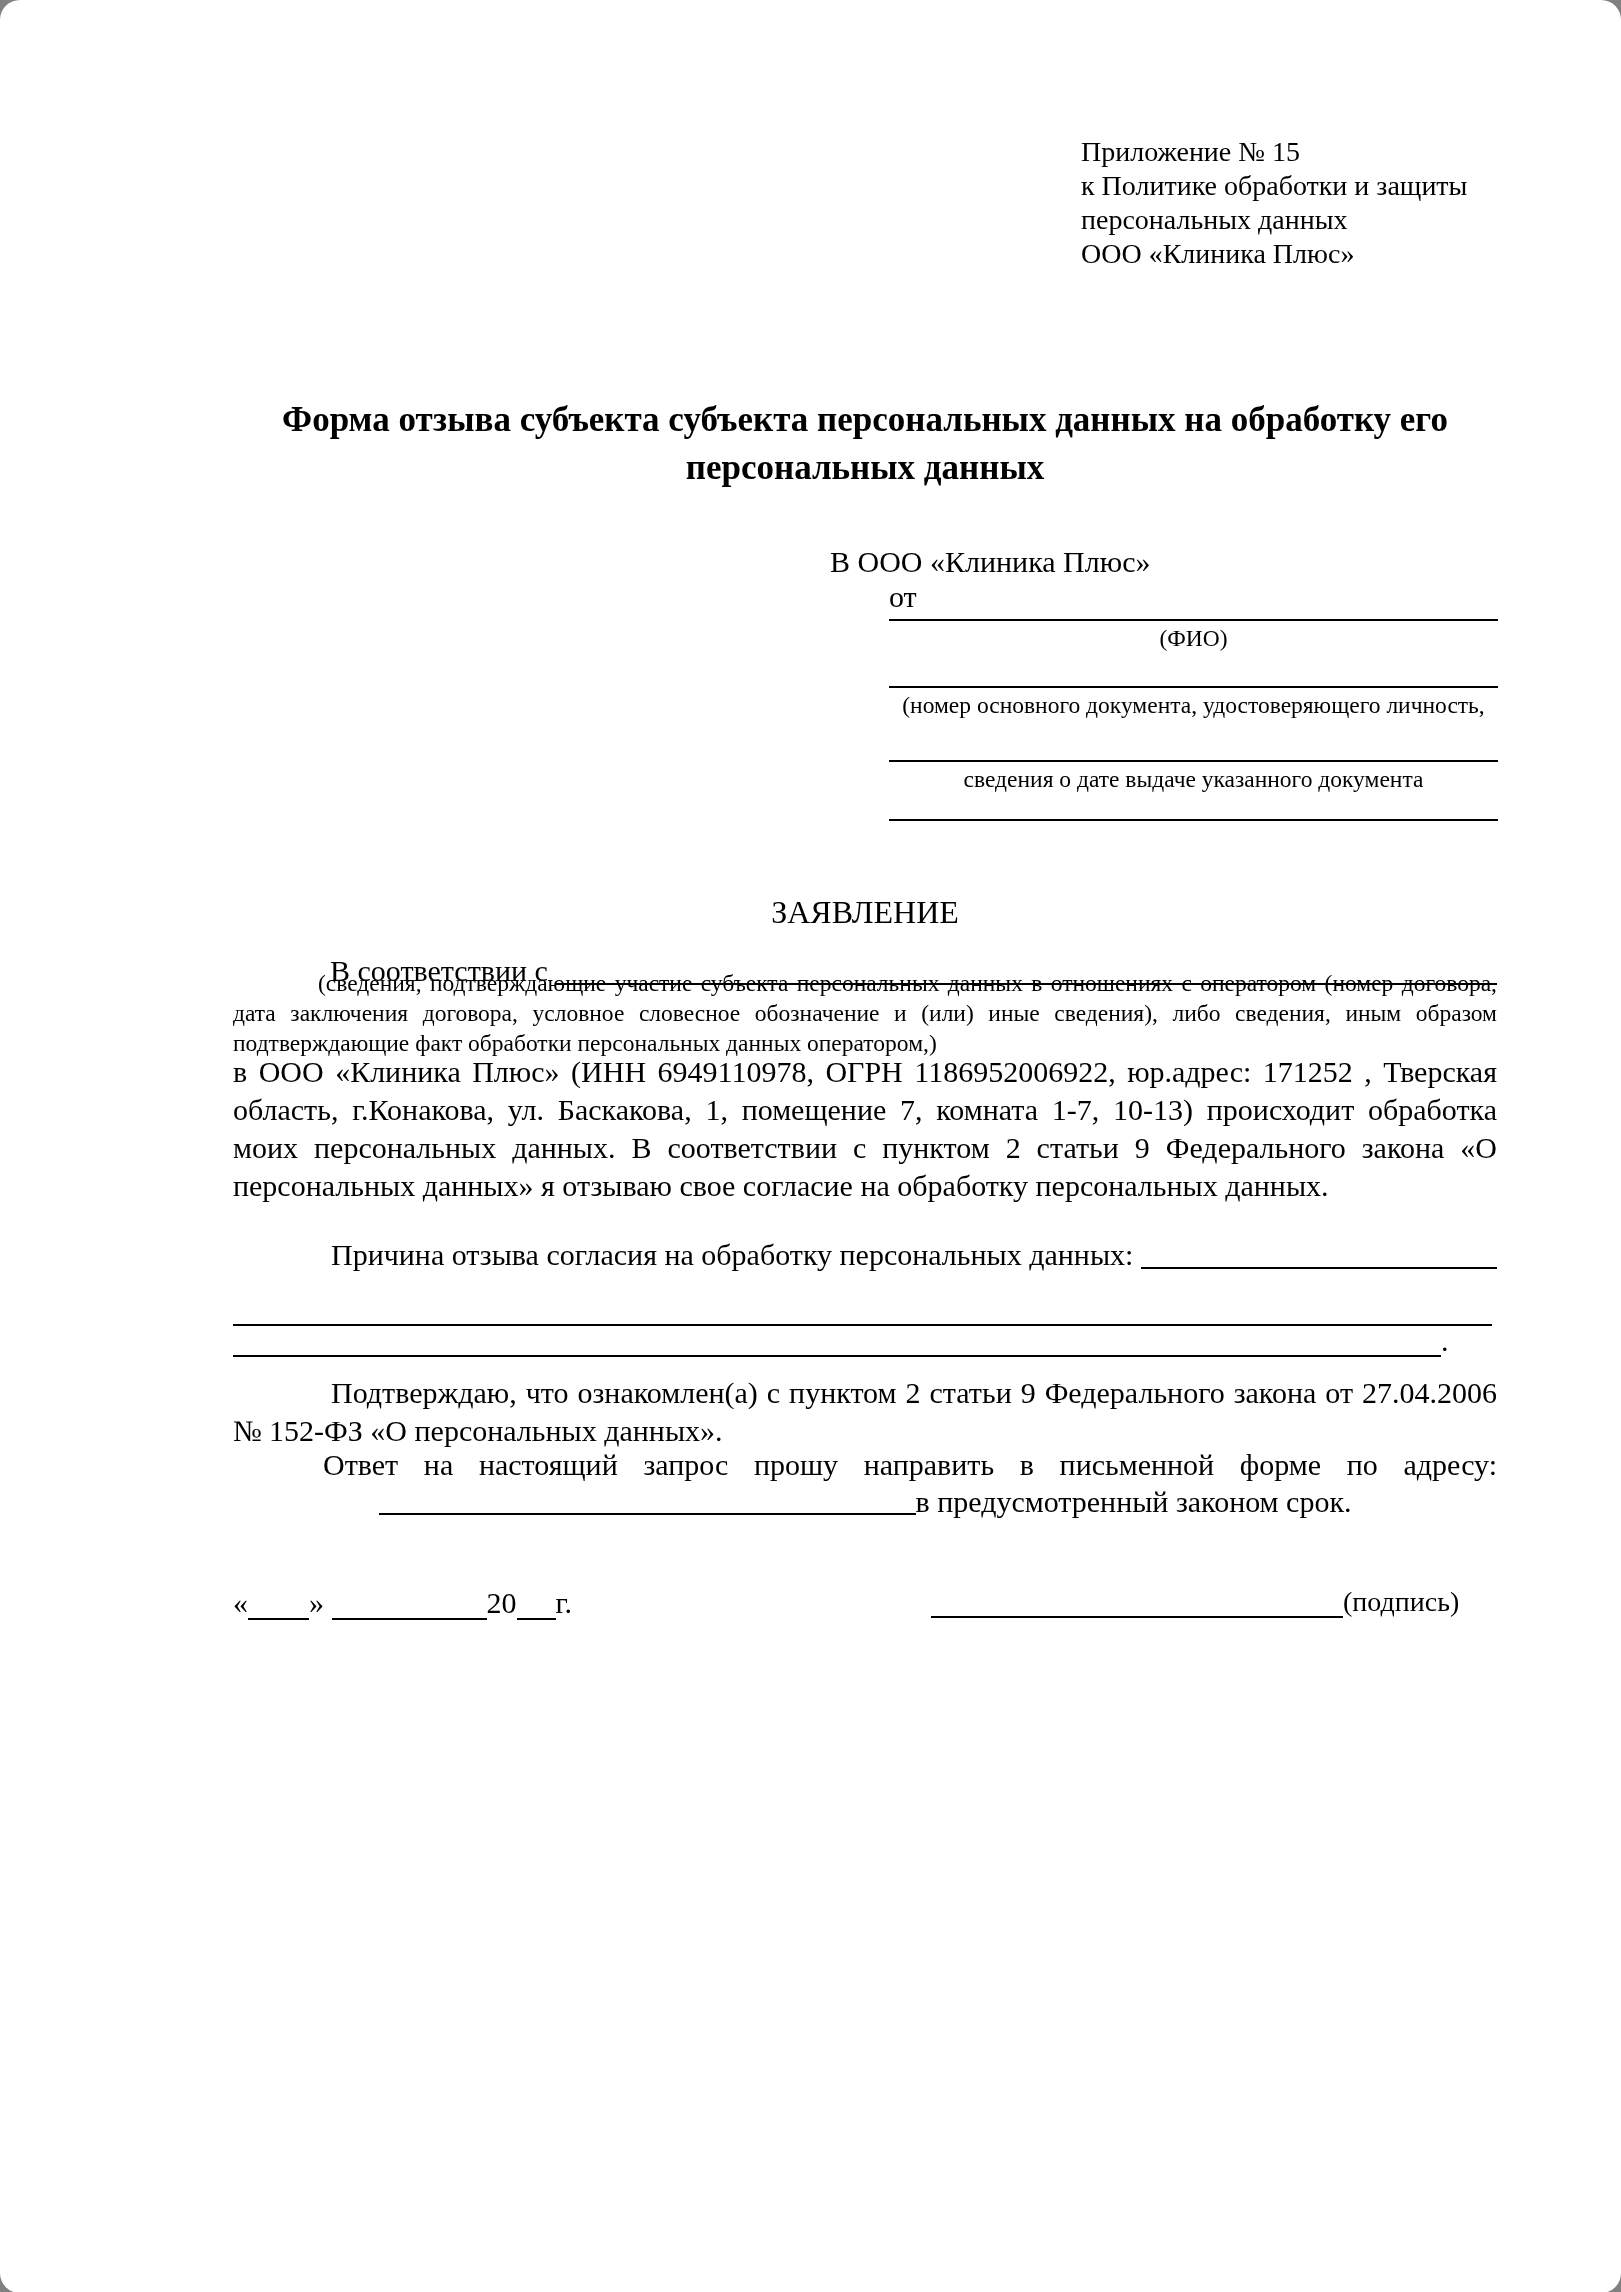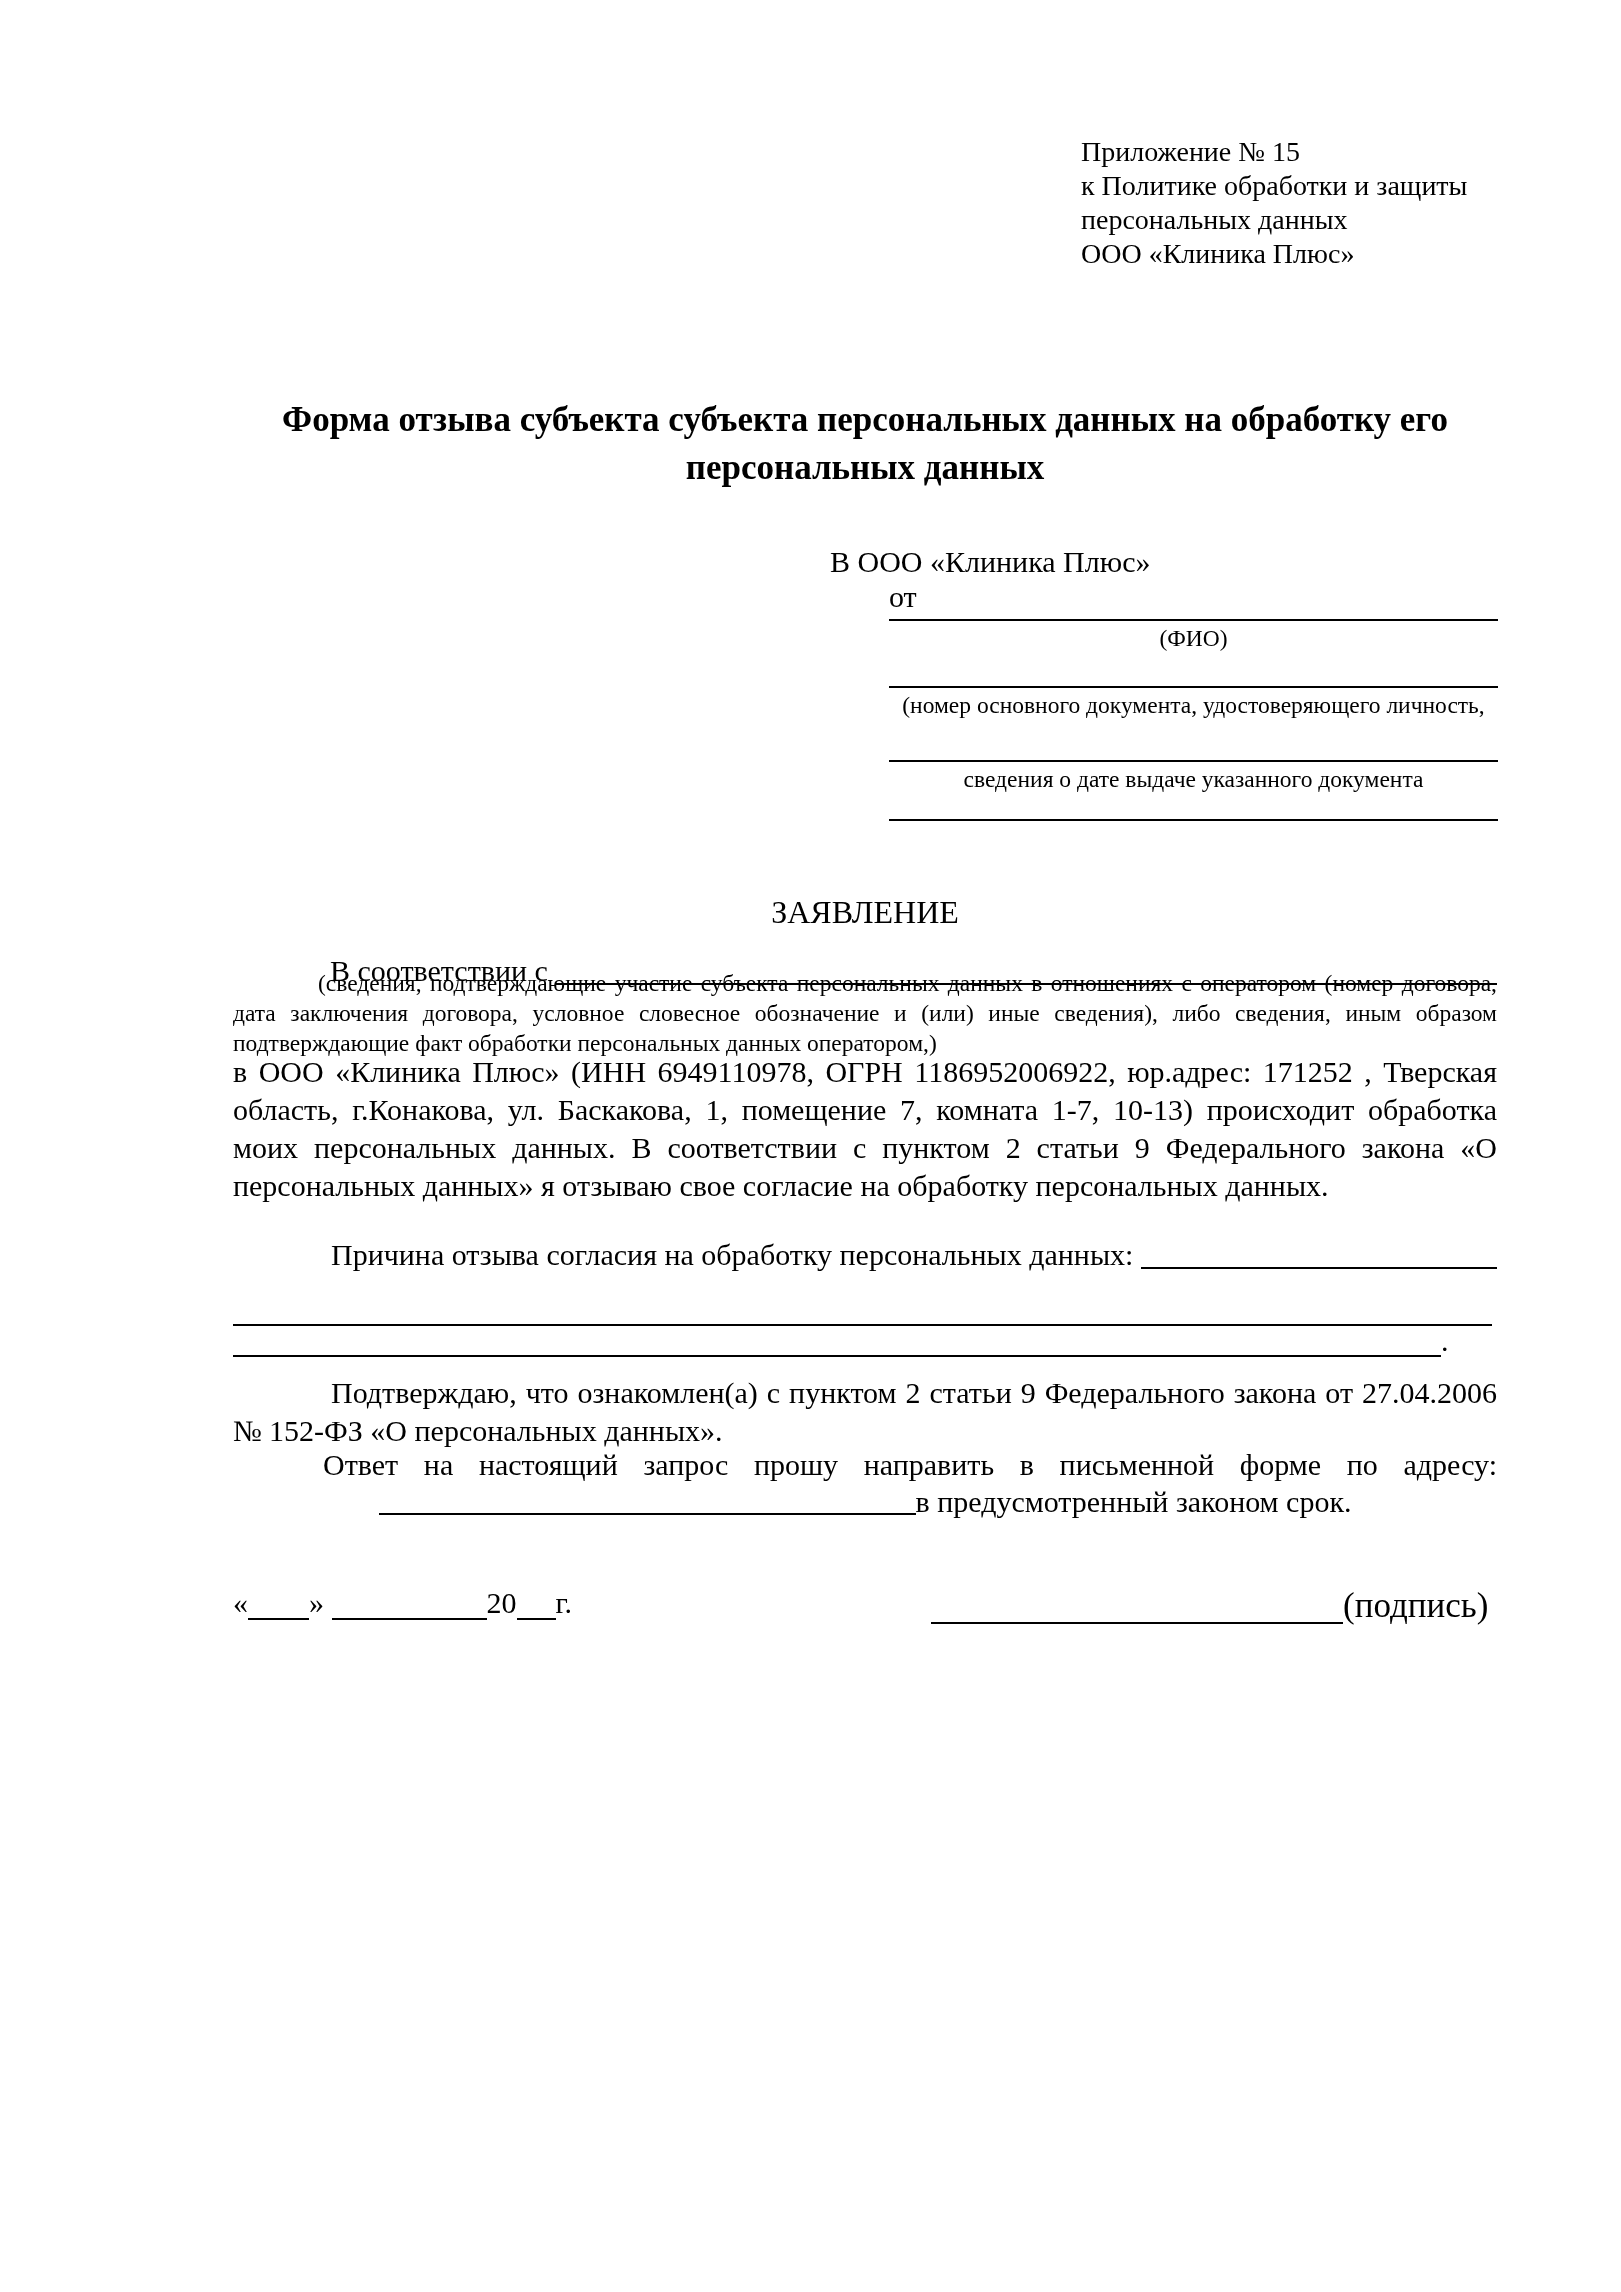--- a/index.html
+++ b/index.html
@@ -4,20 +4,21 @@
 <style>
   html, body { margin: 0; padding: 0; background: #808080; }
   .page {
     position: relative;
     width: 1621px;
     height: 2293px;
     margin: 0 auto;
     background: #ffffff;
     color: #000000;
     font-family: "Liberation Serif", "DejaVu Serif", serif;
+    border-radius: 20px;
   }
   .abs { position: absolute; }
 
   
   .header { left: 1081px; top: 135px; font-size: 28px; line-height: 34px; white-space: nowrap; }
 
   
   .title {
     left: 233px; top: 396px; width: 1264px;
     margin: 0; font-size: 35px; font-weight: bold;
@@ -66,21 +67,21 @@
     left: 233px; top: 1448px; width: 1264px;
     font-size: 30px; text-indent: 90px;
     text-align: justify; text-align-last: justify; white-space: nowrap;
   }
   .reply2 { left: 233px; top: 1485px; width: 1264px; display: flex; font-size: 30px; height: 34px; justify-content: center; }
   .addrblank { width: 537px; border-bottom: 2.9px solid #000; margin-bottom: 3.9px; }
   .reply2 .suffix { white-space: nowrap; }
 
   
   .sig-date { left: 233px; top: 1586px; font-size: 30px; white-space: nowrap; }
-  .sig-sign { left: 931px; top: 1586px; font-size: 35px; white-space: nowrap; }
+  .sig-sign { left: 931px; top: 1586px; font-size: 28px; white-space: nowrap; }
   .blank {
     display: inline-block;
     border-bottom: 2.9px solid #000;
     margin-bottom: -6.9px;
     height: 1px;
   }
   .w62  { width: 61px; }
   .w158 { width: 155px; }
   .w40  { width: 39px; }
   .w420 { width: 412px; }

